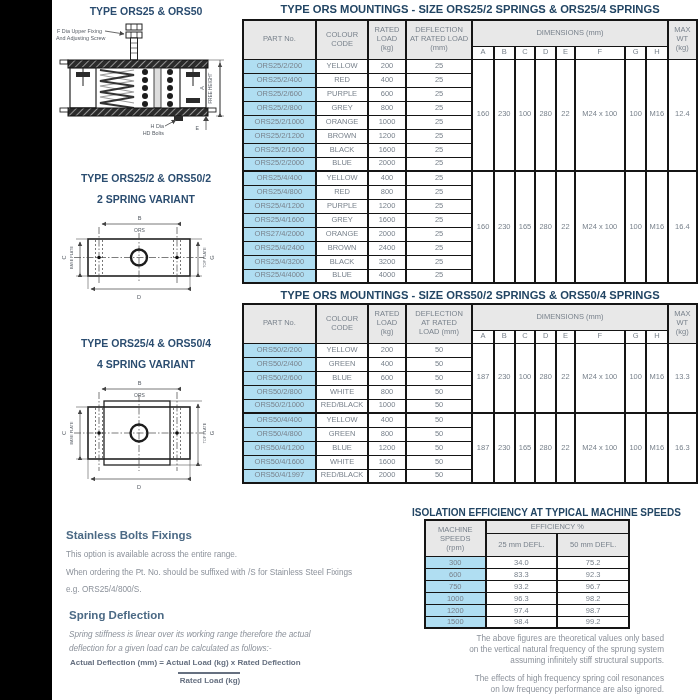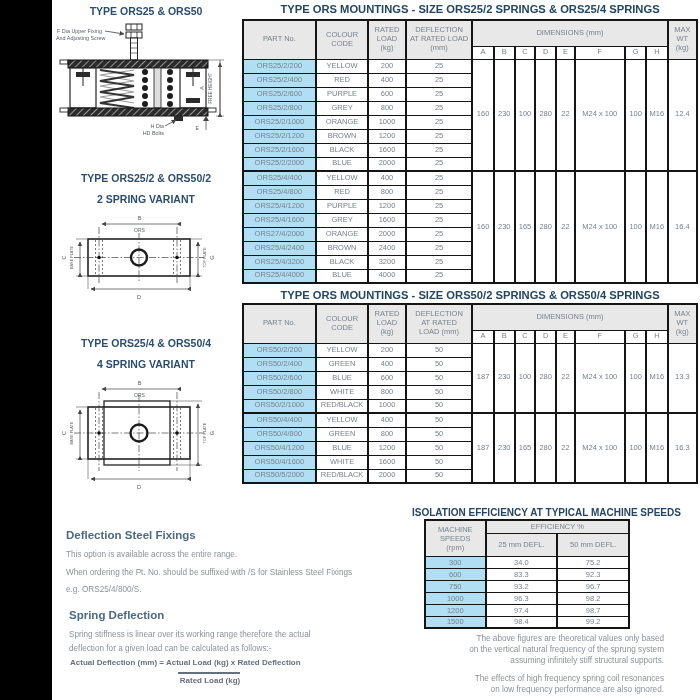--- a/index.html
+++ b/index.html
@@ -223,27 +223,27 @@
   <line x1="35" y1="104" x2="131" y2="104" stroke="#555" stroke-width="0.8" marker-start="url(#ar3)" marker-end="url(#ar3)" transform="rotate(180 83 104)"></line>
   <text x="83" y="114" font-size="5.6" text-anchor="middle">D</text>
   <line x1="24" y1="35" x2="24" y2="81" stroke="#555" stroke-width="0.8" marker-start="url(#ar3)" marker-end="url(#ar3)" transform="rotate(180 24 58)"></line>
   <text x="10" y="58" font-size="5.6" text-anchor="middle" transform="rotate(-90 10 58)">C</text>
   <text x="17" y="58" font-size="3.8" text-anchor="middle" transform="rotate(-90 17 58)">BASE PLATE</text>
   <line x1="142" y1="29" x2="142" y2="87" stroke="#555" stroke-width="0.8" marker-start="url(#ar3)" marker-end="url(#ar3)" transform="rotate(180 142 58)"></line>
   <text x="150" y="58" font-size="3.8" text-anchor="middle" transform="rotate(-90 150 58)">TOP PLATE</text>
   <text x="158" y="58" font-size="5.6" text-anchor="middle" transform="rotate(-90 158 58)">G</text>
 </svg>
 
-<div class="abs sec-head" style="left:66px;top:529px;">Deflection Steel Fixings</div>
+<div class="abs sec-head" style="left:66px;top:529px;">Stainless Bolts Fixings</div>
 <div class="abs body-text" style="left:66px;top:546px;width:345px;line-height:2.15;">This option is available across the entire range.
 When ordering the Pt. No. should be suffixed with /S for Stainless Steel Fixings
 e.g. ORS25/4/800/S.</div>
 
 <div class="abs sec-head" style="left:69px;top:609px;">Spring Deflection</div>
-<div class="abs body-text" style="left:69px;top:628px;width:330px;line-height:1.75;">Spring stiffness is linear over its working range therefore the actual
+<div class="abs body-text" style="left:69px;top:628px;width:330px;line-height:1.75;font-style:italic;">Spring stiffness is linear over its working range therefore the actual
 deflection for a given load can be calculated as follows:-</div>
 
 <div class="abs formula" style="left:70px;top:658px;">Actual Deflection (mm) = Actual Load (kg) x Rated Deflection</div>
 <div class="abs frac-bar" style="left:178px;top:672px;width:62px;"></div>
 <div class="abs formula" style="left:160px;top:676px;width:100px;text-align:center;">Rated Load (kg)</div>
 
 <div class="abs tbl-title" style="left:242px;top:3px;width:456px;">TYPE ORS MOUNTINGS - SIZE ORS25/2 SPRINGS &amp; ORS25/4 SPRINGS</div>
 
 <table class="abs mount-table" style="left:242px;top:19px;">
   <colgroup>
@@ -518,21 +518,21 @@
         <td class="load">1200</td>
         <td class="defl">50</td>
       </tr>
       <tr>
         <td class="part">ORS50/4/1600</td>
         <td class="colour">WHITE</td>
         <td class="load">1600</td>
         <td class="defl">50</td>
       </tr>
       <tr>
-        <td class="part">ORS50/5/2000</td>
+        <td class="part">ORS50/4/1997</td>
         <td class="colour">RED/BLACK</td>
         <td class="load">2000</td>
         <td class="defl">50</td>
       </tr>
     </tbody>
 </table>
 
 <div class="abs eff-title" style="left:412px;top:507px;">ISOLATION EFFICIENCY AT TYPICAL MACHINE SPEEDS</div>
 
 <table class="abs eff-table" style="left:424px;top:519px;border-radius:13px;">

